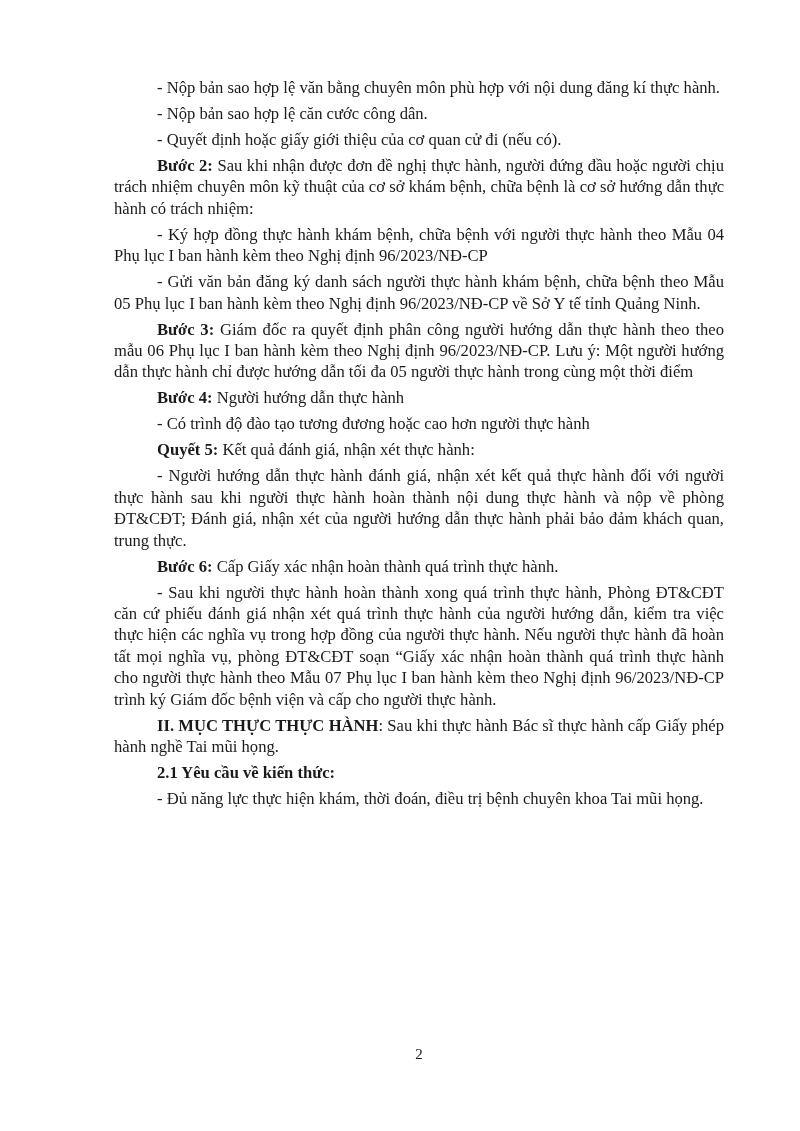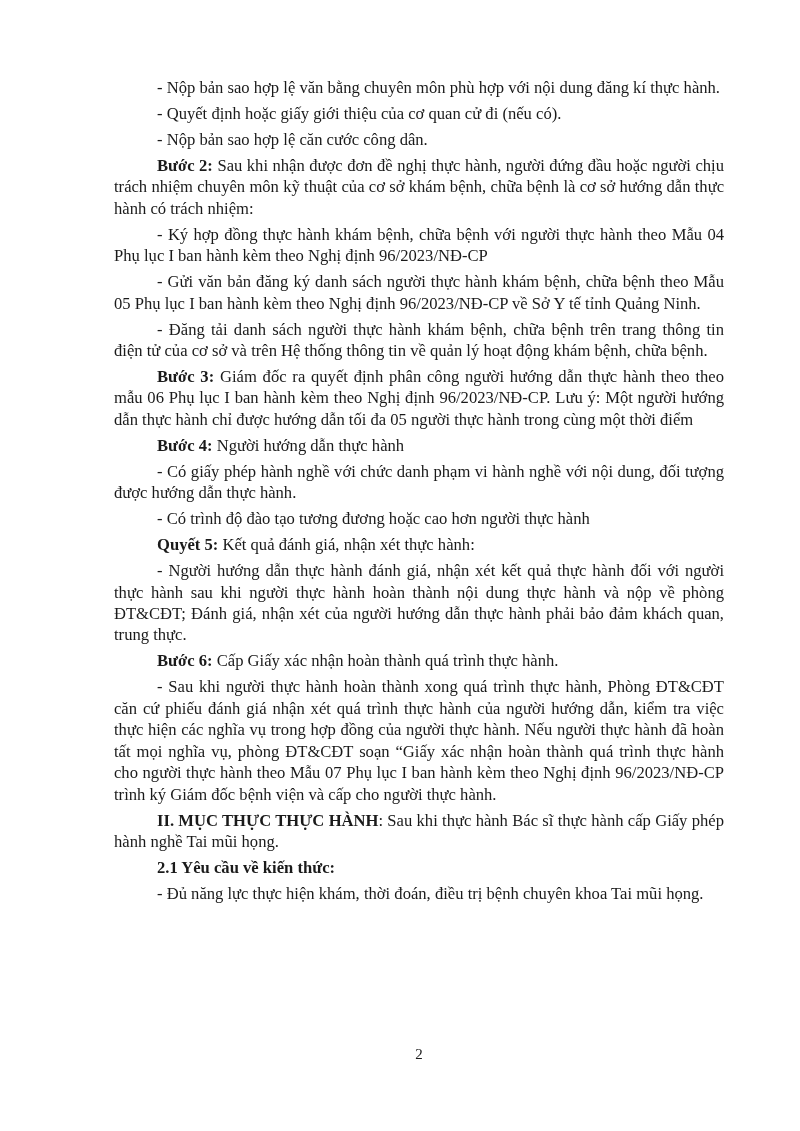--- a/index.html
+++ b/index.html
@@ -41,29 +41,27 @@
     font-size: 15px;
     line-height: 20px;
   }
 </style>
 </head>
 <body>
 
 <div class="page">
   <div class="content">
     <p class="para"><b class="lead"></b><span>- Nộp bản sao hợp lệ văn bằng chuyên môn phù hợp với nội dung đăng kí thực hành.</span></p>
+    <p class="para"><b class="lead"></b><span>- Nộp bản sao hợp lệ căn cước công dân.</span></p>
     <p class="para"><b class="lead"></b><span>- Quyết định hoặc giấy giới thiệu của cơ quan cử đi (nếu có).</span></p>
-    <p class="para"><b class="lead"></b><span>- Nộp bản sao hợp lệ căn cước công dân.</span></p>
     <p class="para"><b class="lead">Bước 2:</b><span> Sau khi nhận được đơn đề nghị thực hành, người đứng đầu hoặc người chịu trách nhiệm chuyên môn kỹ thuật của cơ sở khám bệnh, chữa bệnh là cơ sở hướng dẫn thực hành có trách nhiệm:</span></p>
     <p class="para"><b class="lead"></b><span>- Ký hợp đồng thực hành khám bệnh, chữa bệnh với người thực hành theo Mẫu 04 Phụ lục I ban hành kèm theo Nghị định 96/2023/NĐ-CP</span></p>
     <p class="para"><b class="lead"></b><span>- Gửi văn bản đăng ký danh sách người thực hành khám bệnh, chữa bệnh theo Mẫu 05 Phụ lục I ban hành kèm theo Nghị định 96/2023/NĐ-CP về Sở Y tế tỉnh Quảng Ninh.</span></p>
-    <p class="para"><b class="lead"></b><span>- Đăng tải danh sách người thực hành khám bệnh, chữa bệnh trên trang thông tin điện tử của cơ sở và trên Hệ thống thông tin về quản lý hoạt động khám bệnh, chữa bệnh.</span></p>
     <p class="para"><b class="lead">Bước 3:</b><span> Giám đốc ra quyết định phân công người hướng dẫn thực hành theo theo mẫu 06 Phụ lục I ban hành kèm theo Nghị định 96/2023/NĐ-CP. Lưu ý: Một người hướng dẫn thực hành chỉ được hướng dẫn tối đa 05 người thực hành trong cùng một thời điểm</span></p>
     <p class="para"><b class="lead">Bước 4:</b><span> Người hướng dẫn thực hành</span></p>
-    <p class="para"><b class="lead"></b><span>- Có giấy phép hành nghề với chức danh phạm vi hành nghề với nội dung, đối tượng được hướng dẫn thực hành.</span></p>
     <p class="para"><b class="lead"></b><span>- Có trình độ đào tạo tương đương hoặc cao hơn người thực hành</span></p>
     <p class="para"><b class="lead">Quyết 5:</b><span> Kết quả đánh giá, nhận xét thực hành:</span></p>
     <p class="para"><b class="lead"></b><span>- Người hướng dẫn thực hành đánh giá, nhận xét kết quả thực hành đối với người thực hành sau khi người thực hành hoàn thành nội dung thực hành và nộp về phòng ĐT&amp;CĐT; Đánh giá, nhận xét của người hướng dẫn thực hành phải bảo đảm khách quan, trung thực.</span></p>
     <p class="para"><b class="lead">Bước 6:</b><span> Cấp Giấy xác nhận hoàn thành quá trình thực hành.</span></p>
     <p class="para"><b class="lead"></b><span>- Sau khi người thực hành hoàn thành xong quá trình thực hành, Phòng ĐT&amp;CĐT căn cứ phiếu đánh giá nhận xét quá trình thực hành của người hướng dẫn, kiểm tra việc thực hiện các nghĩa vụ trong hợp đồng của người thực hành. Nếu người thực hành đã hoàn tất mọi nghĩa vụ, phòng ĐT&amp;CĐT soạn “Giấy xác nhận hoàn thành quá trình thực hành cho người thực hành theo Mẫu 07 Phụ lục I ban hành kèm theo Nghị định 96/2023/NĐ-CP trình ký Giám đốc bệnh viện và cấp cho người thực hành.</span></p>
     <p class="para"><b class="lead">II. MỤC THỰC THỰC HÀNH</b><span>: Sau khi thực hành Bác sĩ thực hành cấp Giấy phép hành nghề Tai mũi họng.</span></p>
     <p class="para"><b class="lead">2.1 Yêu cầu về kiến thức:</b><span></span></p>
     <p class="para"><b class="lead"></b><span>- Đủ năng lực thực hiện khám, thời đoán, điều trị bệnh chuyên khoa Tai mũi họng.</span></p>
   </div>
   <div class="footer">

